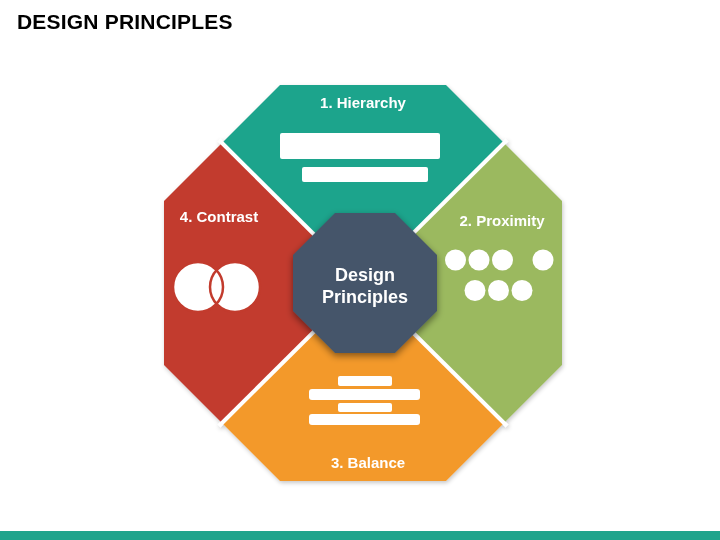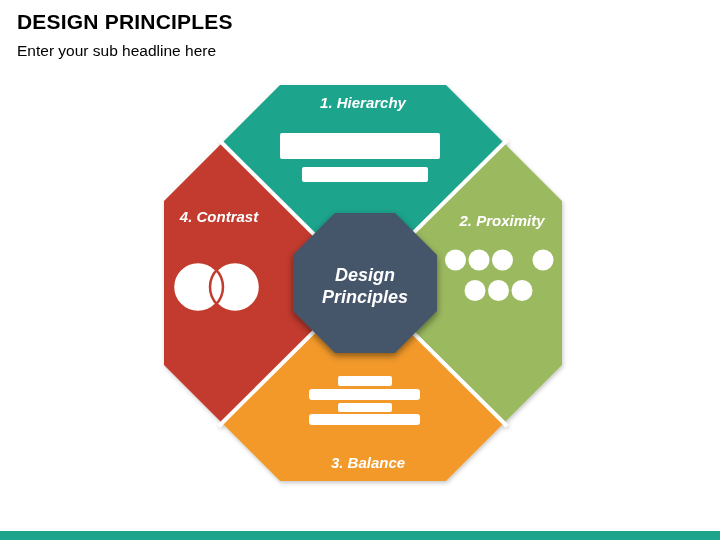--- a/index.html
+++ b/index.html
@@ -10,34 +10,33 @@
   }
   .header{position:absolute;left:17px;top:10px;}
   .title{
     font-size:21px;font-weight:700;color:#000;letter-spacing:0.2px;
     line-height:1.1;
     text-align:right;
   }
   .subtitle{
     font-size:15.5px;font-weight:400;color:#000;margin-top:9px;
   }
-  .diagram-wrap{position:absolute;left:0;top:0;width:720px;height:460px;font-style:italic;}
+  .diagram-wrap{position:absolute;left:0;top:0;width:720px;height:460px;}
   svg text{font-family:"Liberation Sans", sans-serif;}
   .seg-label{font-size:15px;font-weight:700;fill:#ffffff;}
   .center-label{font-size:18px;font-weight:700;fill:#ffffff;}
   .footer-bar{
     position:absolute;left:0;bottom:0;width:720px;height:9px;
   }
 </style>
 </head>
 <body>
 
 <div class="header">
   <div class="title">DESIGN PRINCIPLES</div>
-  <div class="subtitle">Enter your sub headline here</div>
 </div>
 
 <div class="diagram-wrap">
 <svg width="720" height="540" viewBox="0 0 720 540">
   <defs>
     <filter id="segShadow" x="-20%" y="-20%" width="140%" height="140%">
       <feDropShadow dx="1" dy="2" stdDeviation="2" flood-color="#000000" flood-opacity="0.22"></feDropShadow>
     </filter>
     <filter id="centerShadow" x="-30%" y="-30%" width="160%" height="160%">
       <feDropShadow dx="0" dy="3" stdDeviation="3.5" flood-color="#000000" flood-opacity="0.45"></feDropShadow>

